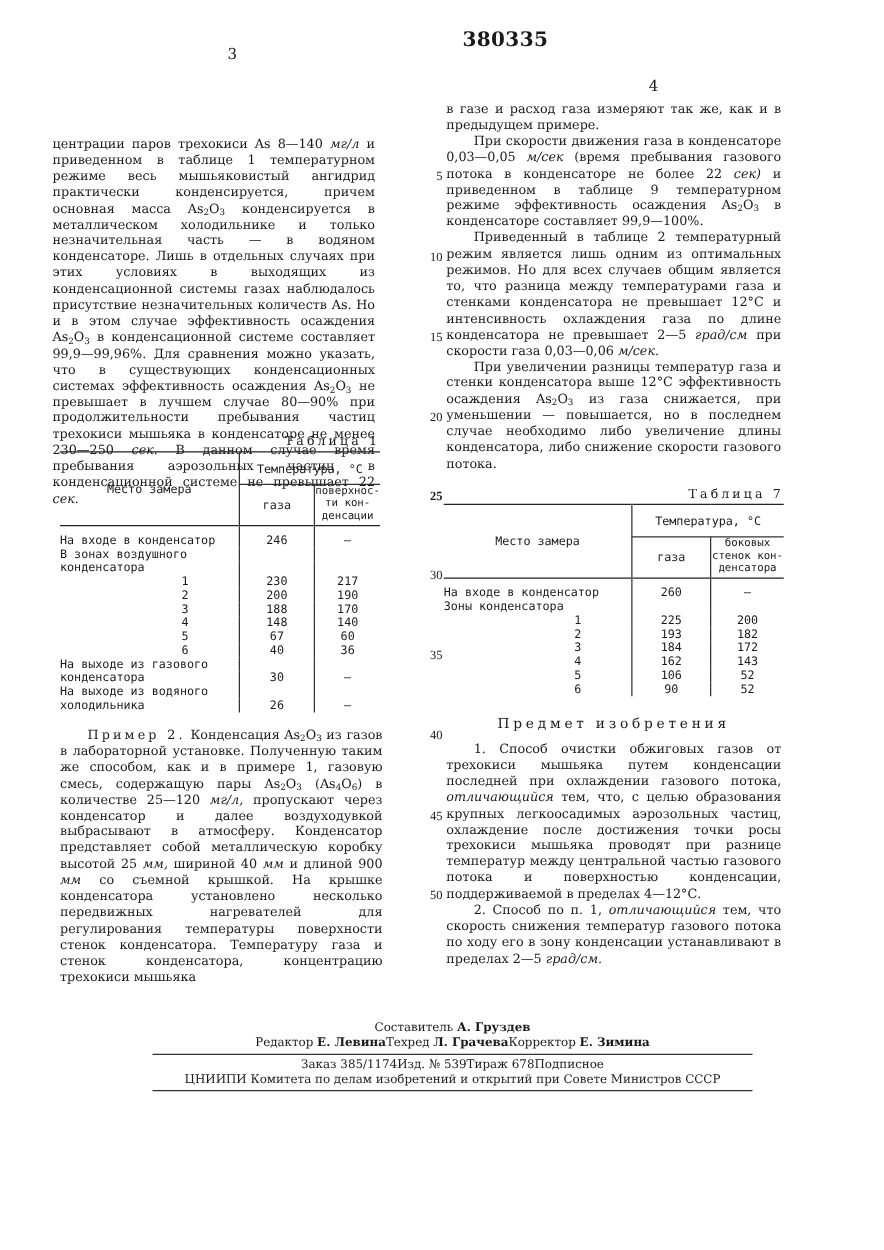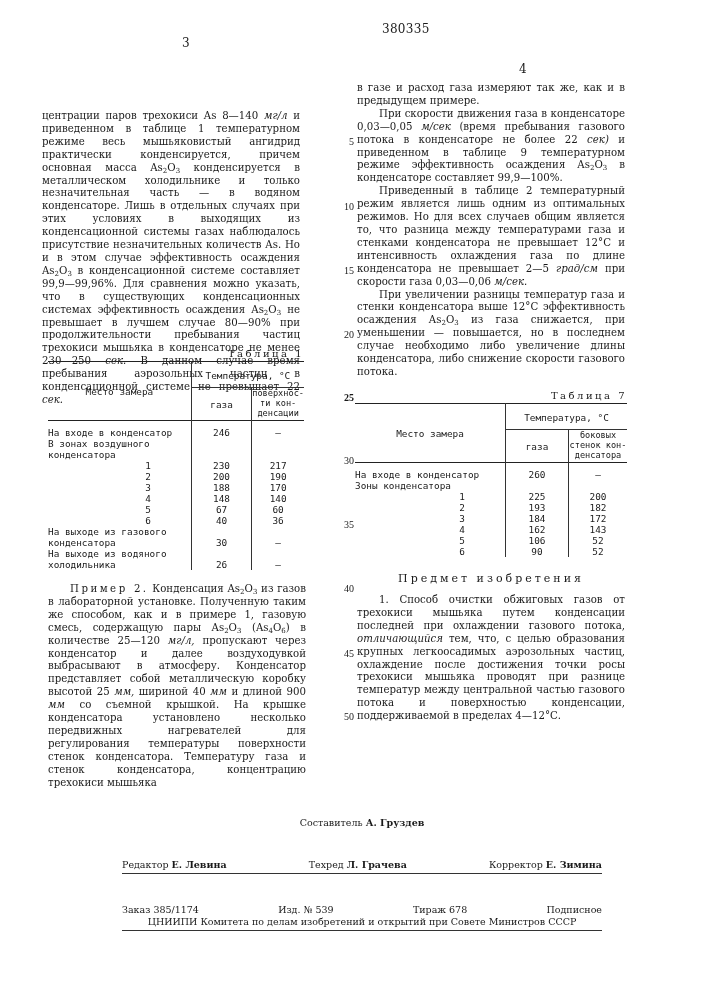--- a/index.html
+++ b/index.html
@@ -1,38 +1,38 @@
 <!DOCTYPE html>
 <html><head>
 <meta charset="utf-8">
 <style>
   html, body { margin: 0; padding: 0; }
   body {
     width: 707px; height: 1000px; background: #ffffff; position: relative; overflow: hidden;
     font-family: "DejaVu Serif", "Liberation Serif", serif; color: #1a1a1a;
   }
   .abs { position: absolute; }
-  .patno { left: 370px; top: 22px; font-size: 12px; font-weight: normal; letter-spacing: 0.3px; margin-left: 12px; }
+  .patno { left: 370px; top: 22px; font-size: 16px; font-weight: bold; letter-spacing: 0.3px; }
   .pgnum { font-size: 12px; }
   .col { position: absolute; font-size: 10.2px; line-height: 12.9px; text-align: justify; }
   .col p { margin: 0; }
   .ind { text-indent: 22px; }
   i { font-style: italic; }
   sub { font-size: 7px; vertical-align: -2px; line-height: 0; }
   .lnum { position: absolute; left: 334px; font-size: 10px; font-family: "Liberation Serif", serif; width: 20px; text-align: right; }
   .tcap { font-size: 10px; letter-spacing: 2.5px; text-align: right; }
   table.dt { border-collapse: collapse; font-size: 9.4px; line-height: 11px; font-family: "DejaVu Sans Mono", "Liberation Mono", monospace; }
   table.dt td, table.dt th { padding: 0; font-weight: normal; vertical-align: top; }
   .rule { border-top: 1.4px solid #222; }
   .vl { border-left: 1px solid #333; }
   .c { text-align: center; }
   .claims-title { font-size: 11px; letter-spacing: 3px; text-align: center; }
   .footer { position: absolute; left: 122px; width: 480px; font-size: 9.5px; line-height: 12px; font-family: "DejaVu Serif", serif; }
   .footer b { font-weight: bold; }
-  .frow { display: flex; justify-content: space-between; margin-top: 30px; }
+  .frow { display: flex; justify-content: center; }
   .hr { border-top: 1px solid #333; margin: 2px 0; }
 </style>
 </head>
 <body>
 
 <div class="abs patno">380335</div>
 <div class="abs pgnum" style="left:182px; top:36px;">3</div>
 <div class="abs pgnum" style="left:519px; top:62px;">4</div>
 
 <div class="col" style="left:42px; top:82px; width:258px;margin-top:28px;">
@@ -198,20 +198,21 @@
           <td class="vl c" style="">90</td>
           <td class="vl c" style="">52</td>
         </tr>
       </tbody>
   </table>
 </div>
 
 <div class="abs claims-title" style="left:357px; top:572px; width:268px;">Предмет изобретения</div>
 <div class="col" style="left:357px; top:594px; width:268px;">
   <p class="ind"><span>1. Способ очистки обжиговых газов от трехокиси мышьяка путем конденсации последней при охлаждении газового потока, </span><i>отличающийся</i><span> тем, что, с целью образования крупных легкоосадимых аэрозольных частиц, охлаждение после достижения точки росы трехокиси мышьяка проводят при разнице температур между центральной частью газового потока и поверхностью конденсации, поддерживаемой в пределах 4—12°С.</span></p>
+  <p class="ind"><span>2. Способ по п. 1, </span><i>отличающийся</i><span> тем, что скорость снижения температур газового потока по ходу его в зону конденсации устанавливают в пределах 2—5 </span><i>град/см.</i></p>
 </div>
 
 <div class="footer" style="top:817px;">
   <div style="text-align:center;"><span>Составитель</span> <b>А. Груздев</b></div>
   <div class="frow">
     <span><span>Редактор</span> <b>Е. Левина</b></span>
     <span><span>Техред</span> <b>Л. Грачева</b></span>
     <span><span>Корректор</span> <b>Е. Зимина</b></span>
   </div>
   <div class="hr"></div>

